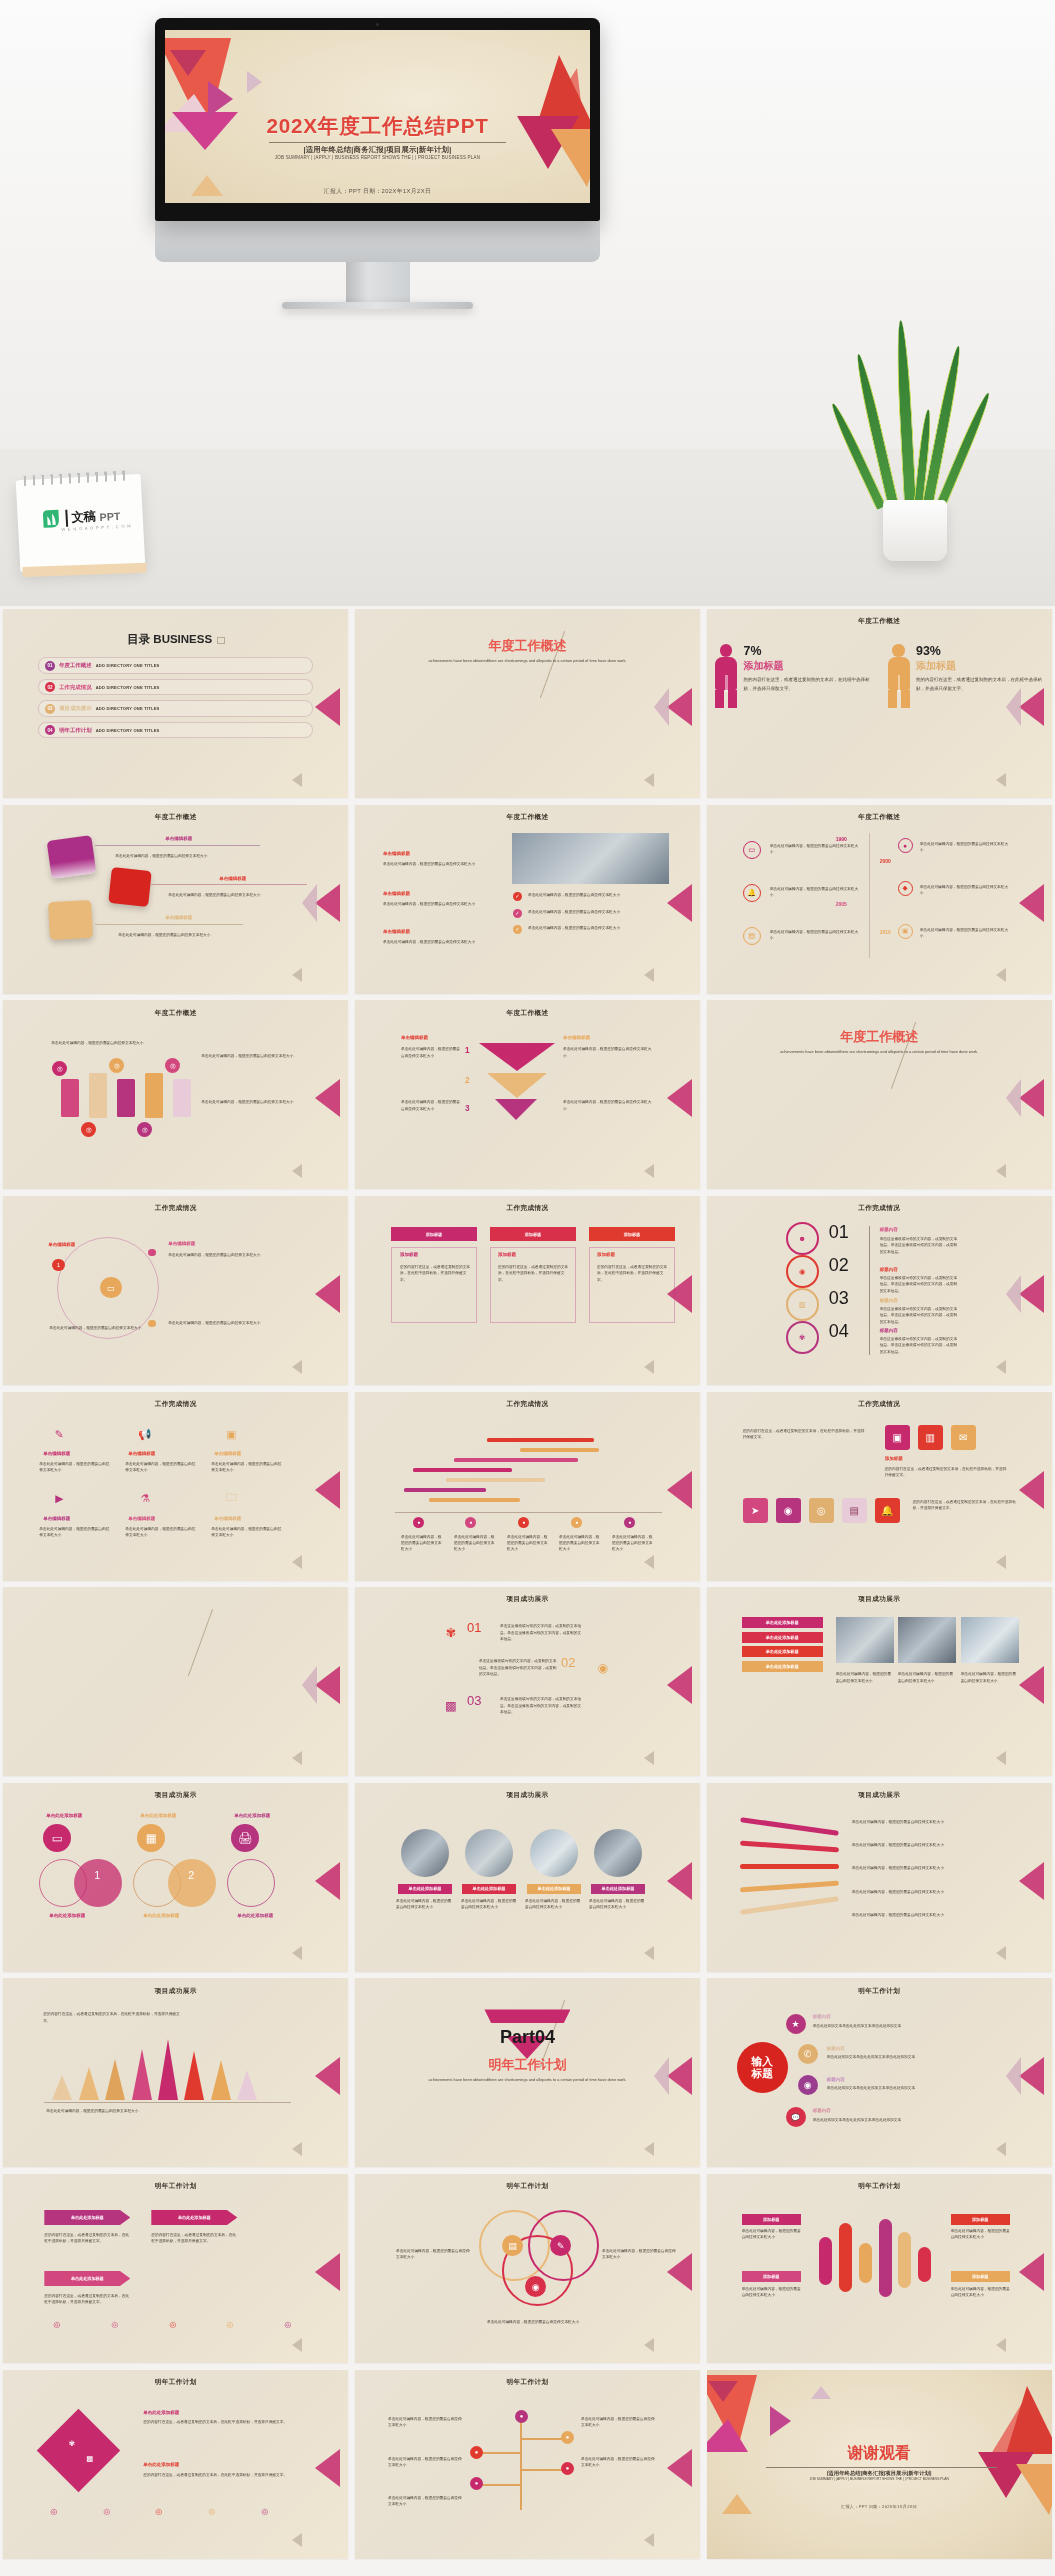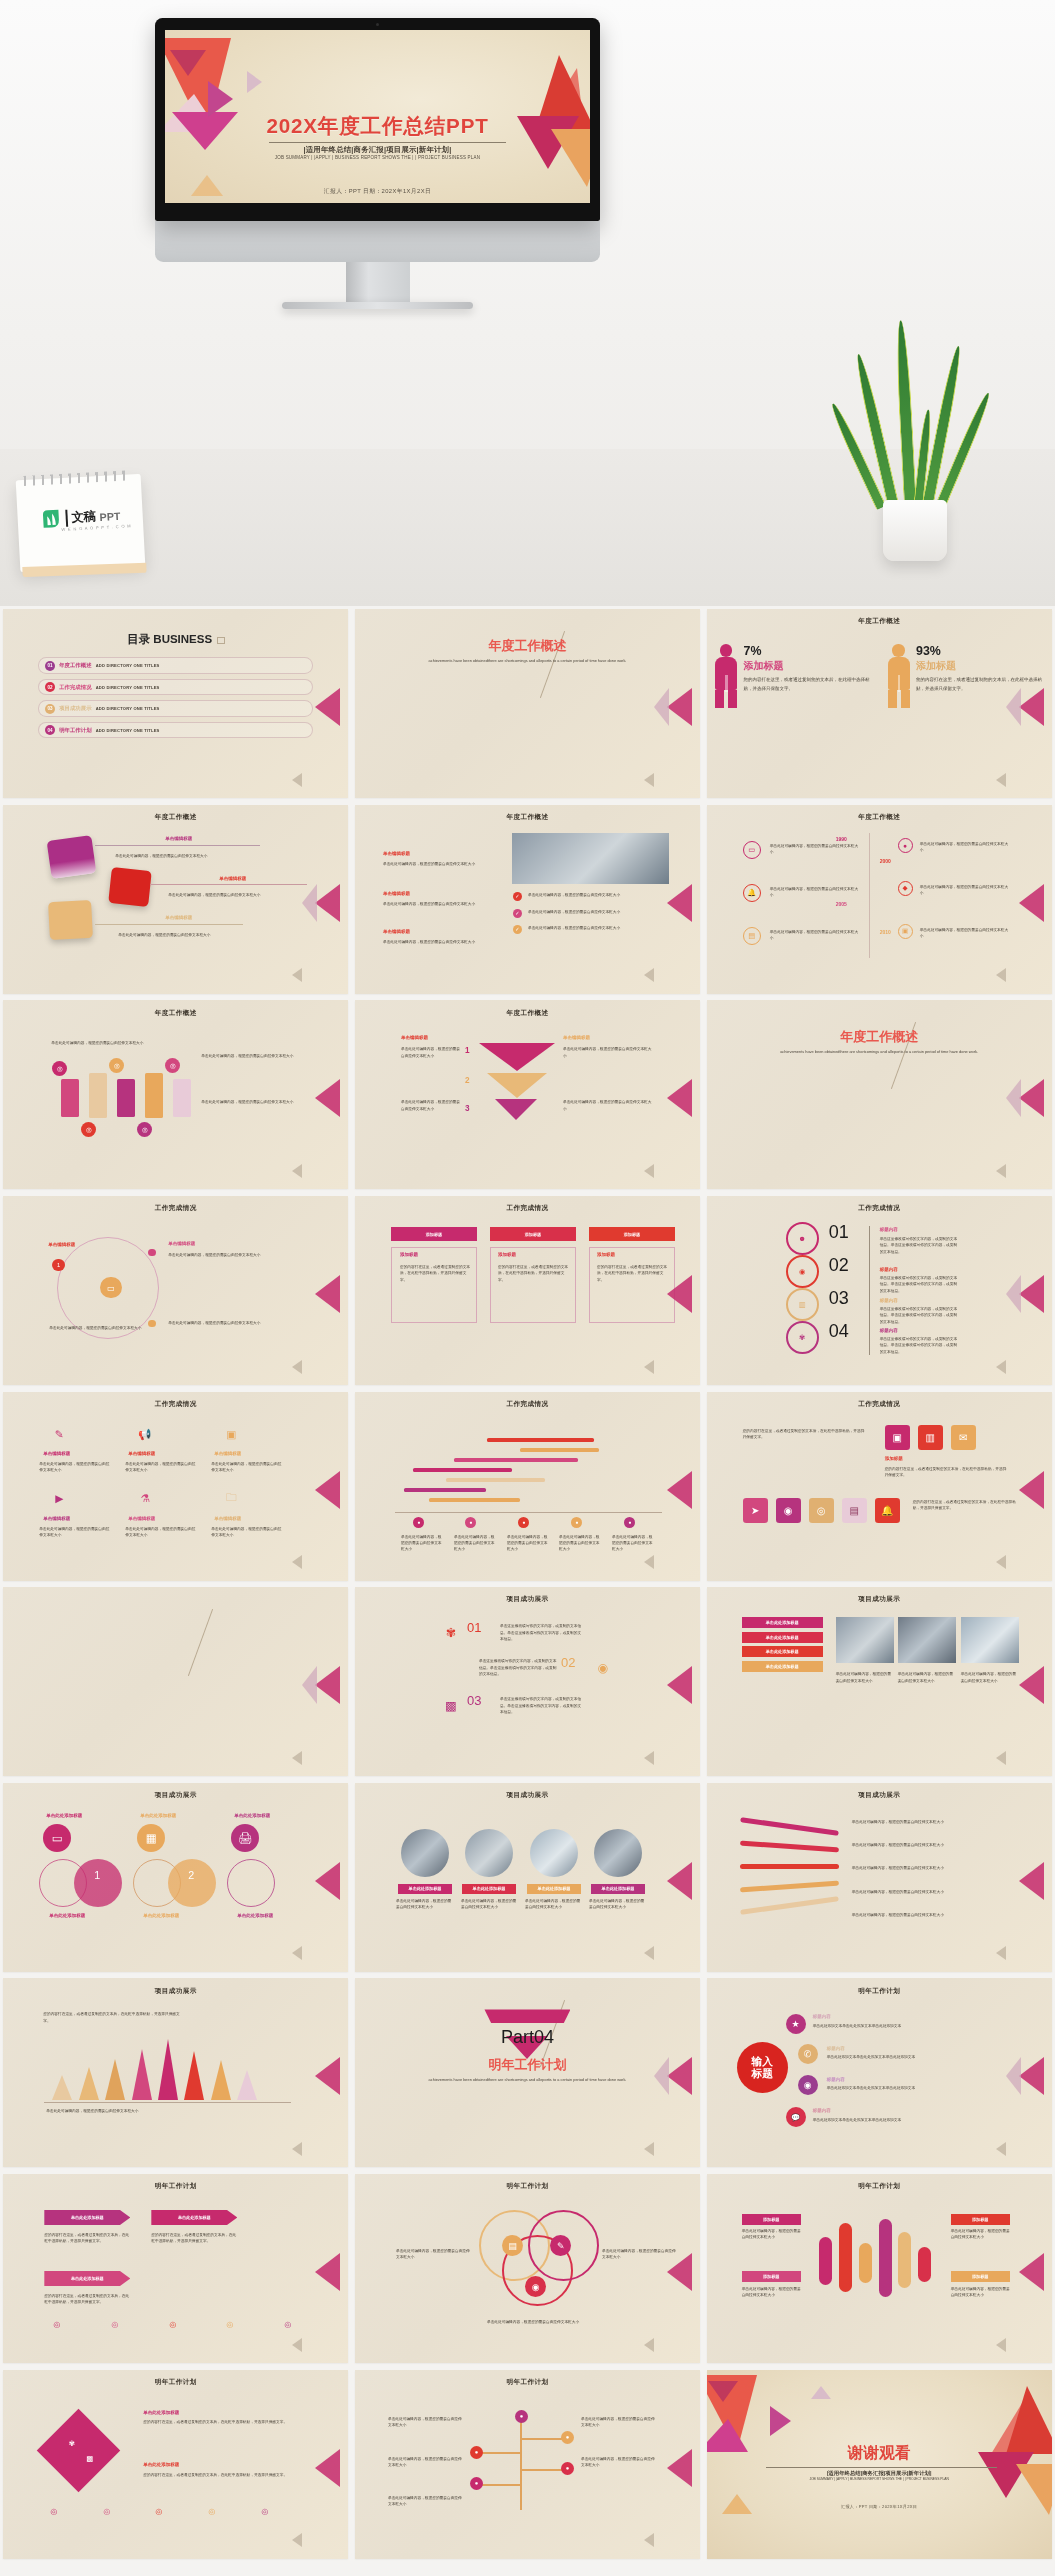--- a/index.html
+++ b/index.html
@@ -684,21 +684,21 @@
     <div class="body5" style="left:43px;top:130px;width:239px;">单击此处可编辑内容，根据您的需要自由拉伸文本框大小</div>
     <div class="ar-big"></div>
         <div class="ar-sm"></div>
   </div>
     </div>
 
   <div class="cellwrap">
       <div class="slide">
     <div class="part-slash"></div>
     <div class="part-wrap">
-      <div style="position:relative;">
+      <div style="position:relative;font-weight:bold;">
         <div class="part-band"></div>
         <div class="part-tri"></div>
         <div class="part-no">Part04</div>
       </div>
       <div class="part-cn">明年工作计划</div>
       <div class="part-en">achievements have been obtainedthere are shortcomings and alleportis to a certain period of time have done work.</div>
     </div>
     <div class="ar-big"></div>
         <div class="ar-big2"></div>
         <div class="ar-sm"></div>

